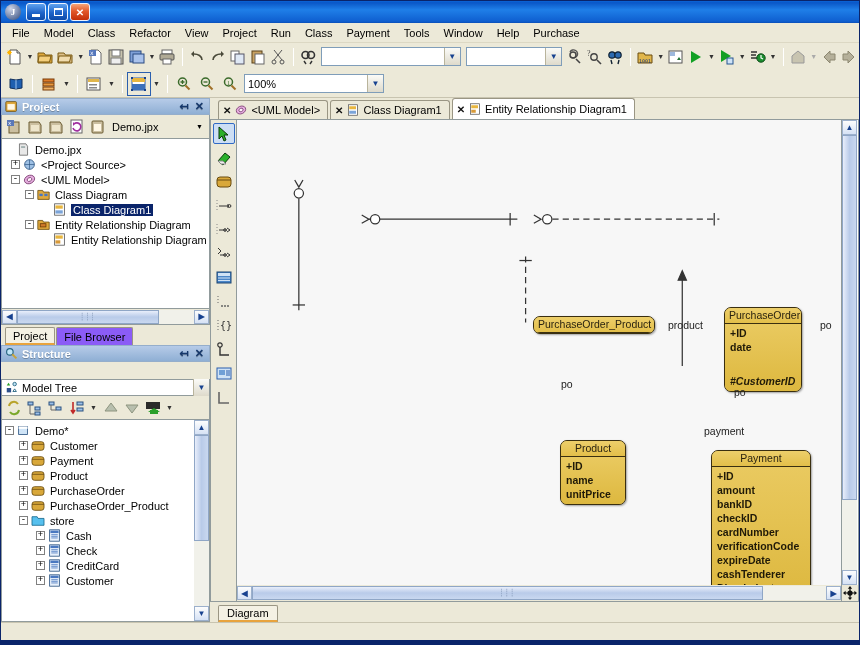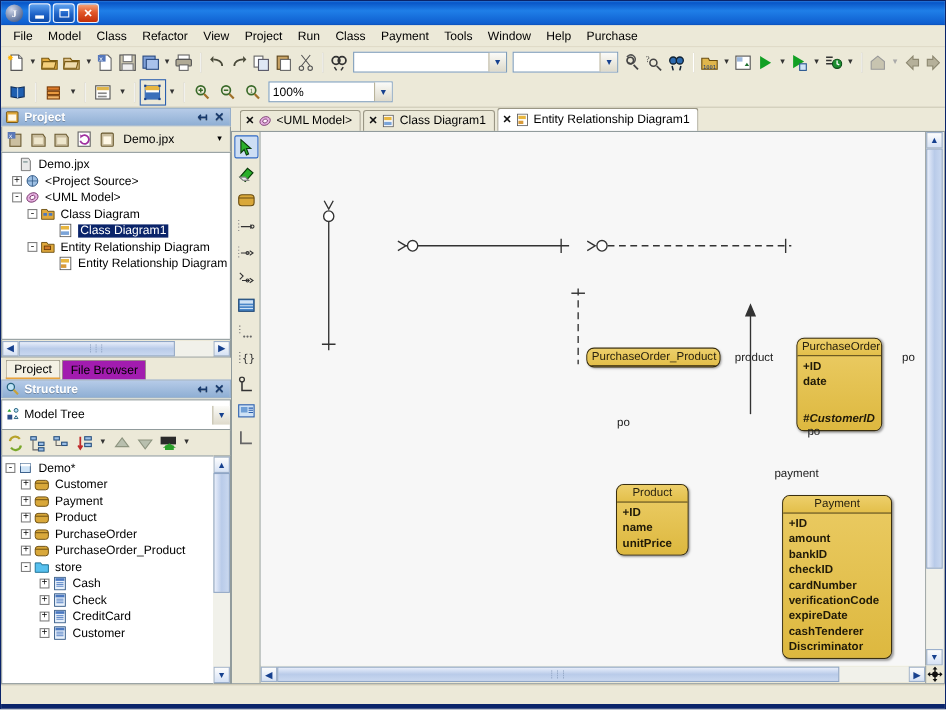--- a/index.html
+++ b/index.html
@@ -151,21 +151,21 @@
     background: linear-gradient(to bottom,#e8eefb,#b9cbe9 50%,#c9d8f0);
     border: 1px solid #8fa6c6;
     display: flex; align-items: center; justify-content: center;
     color: #8095b5; font-size: 7px; letter-spacing: 1px;
   }
 
   .tabstrip { height: 20px; display: flex; align-items: flex-end; padding-left: 4px; flex: none; }
   .ptab {
     height: 18px; padding: 0 7px; font-size: 11px;
     display: flex; align-items: center;
-    background: #a21caf; border: 1px solid #9a9684; border-bottom: none;
+    background: #8b5cf6; border: 1px solid #9a9684; border-bottom: none;
     border-radius: 2px 2px 0 0; margin-right: 1px;
   }
   .ptab.active { border-bottom: 2px solid #e8a33d; background: #f4f1e4; font-weight: normal; }
 
   
   #right { flex: 1; display: flex; flex-direction: column; min-width: 0; background: #ece9d8; }
 
   #doctabs { height: 21px; display: flex; align-items: flex-end; padding-left: 8px; flex: none; }
   .dtab {
     height: 19px; display: flex; align-items: center; gap: 4px;
@@ -510,21 +510,21 @@
           <path d="M9.5 9.5l4 4" stroke="#a07028" stroke-width="2"></path>
         </svg>
     </div>
     <div class="tbtn">
       <svg class="ic" viewBox="0 0 16 16">
           <circle cx="6.5" cy="6" r="4" fill="none" stroke="#3a6a2a" stroke-width="1.5"></circle>
           <text x="5" y="8.5" font-size="6" fill="#3a6a2a" font-family="serif">1</text>
           <path d="M9.5 9.5l4 4" stroke="#a07028" stroke-width="2"></path>
         </svg>
     </div>
-    <div class="combo" style="width:113px">
+    <div class="combo" style="width:140px">
       <span>100%</span>
       <span class="cb-arrow">▼</span>
     </div>
   </div>
 
   <div id="main">
 
     <div id="left">
 
       <div style="display:flex;flex-direction:column;height:247px;flex:none">
@@ -650,21 +650,21 @@
       <div style="display:flex;flex-direction:column;flex:1;min-height:0">
         <div class="panel-title">
           <svg class="ic" style="width:13px;height:13px" viewBox="0 0 16 16">
               <circle cx="6" cy="6" r="4" fill="#bfe4f7" stroke="#24627f" stroke-width="1.4"></circle>
               <path d="M9 9l5 5" stroke="#c8a33a" stroke-width="2.4"></path>
             </svg>
           <span class="pt-label">Structure</span>
           <span class="pt-btn">↤</span>
           <span class="pt-btn">✕</span>
         </div>
-        <div class="combo" style="height:28px;margin:1px 0 0 0;border:1px solid #919b9c">
+        <div class="combo" style="height:17px;margin:17px 0 0 0;border:1px solid #919b9c">
           <svg class="ic" style="width:14px;height:14px;margin-right:3px" viewBox="0 0 16 16">
               <path d="M4 2l2 3H2z" fill="#2aa02a"></path>
               <circle cx="11" cy="3.5" r="2" fill="#bfe4f7" stroke="#24627f"></circle>
               <rect x="2" y="8" width="5" height="5" fill="#2b4f8a"></rect>
               <path d="M11 9l2 3H9z" fill="none" stroke="#24627f"></path>
             </svg>
           <span>Model Tree</span>
           <span class="cb-arrow">▼</span>
         </div>
         <div class="mini-toolbar">
@@ -1041,18 +1041,21 @@
           <div style="height:16px;display:flex;align-items:center;justify-content:center;background:#ece9d8;border-left:1px solid #919b9c">
             <svg class="crosshair" viewBox="0 0 16 16">
               <circle cx="8" cy="8" r="3" fill="#111"></circle>
               <path d="M8 0l2.5 3h-5zM8 16l2.5-3h-5zM0 8l3-2.5v5zM16 8l-3-2.5v5z" fill="#111"></path>
               <path d="M8 2v12M2 8h12" stroke="#111" stroke-width="1.4"></path>
             </svg>
           </div>
         </div>
       </div>
 
+      <div id="viewtabs">
+        <div class="vtab">Diagram</div>
+      </div>
     </div>
   </div>
 
   <div id="statusbar"></div>
   <div id="botline"></div>
 </div>
 
 </body></html>

